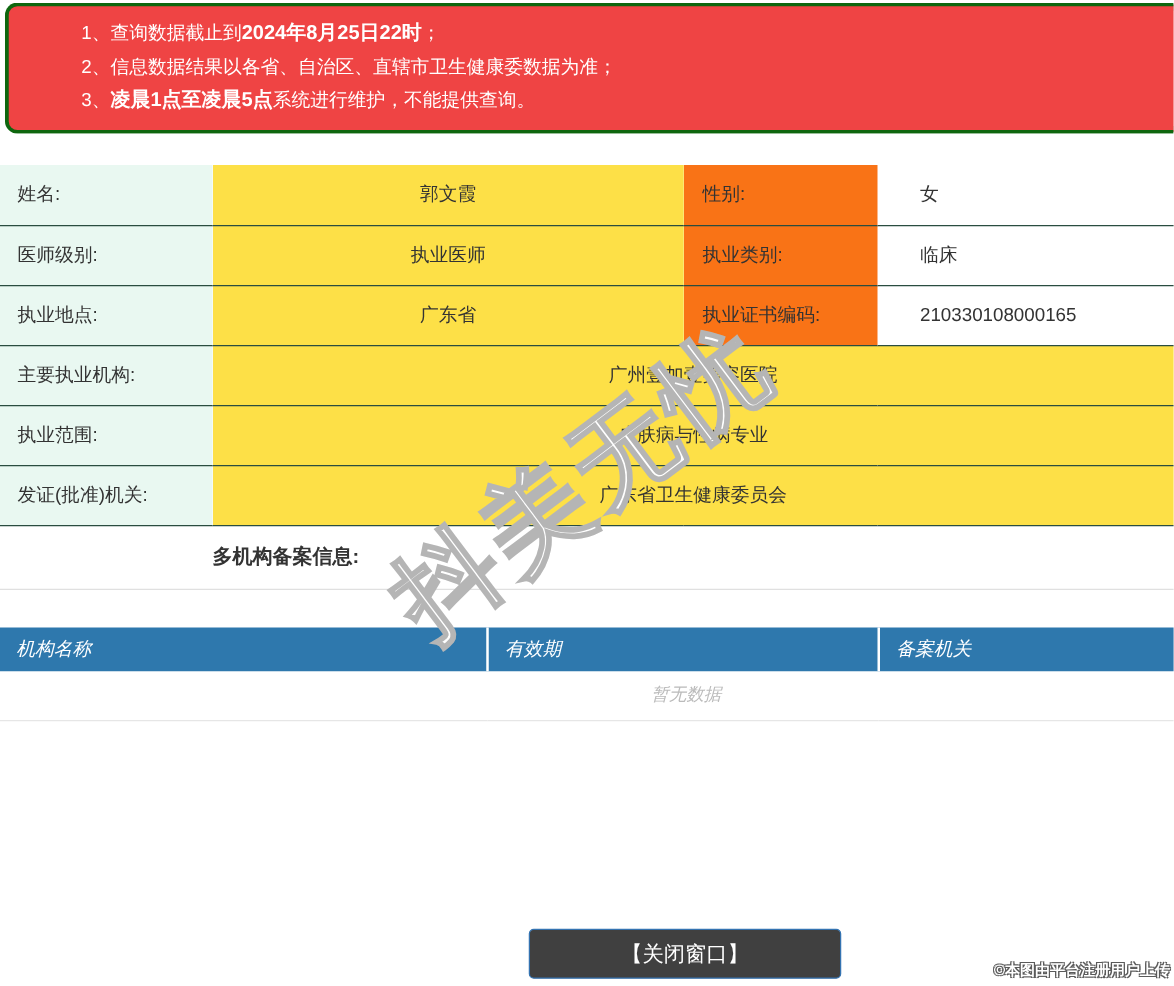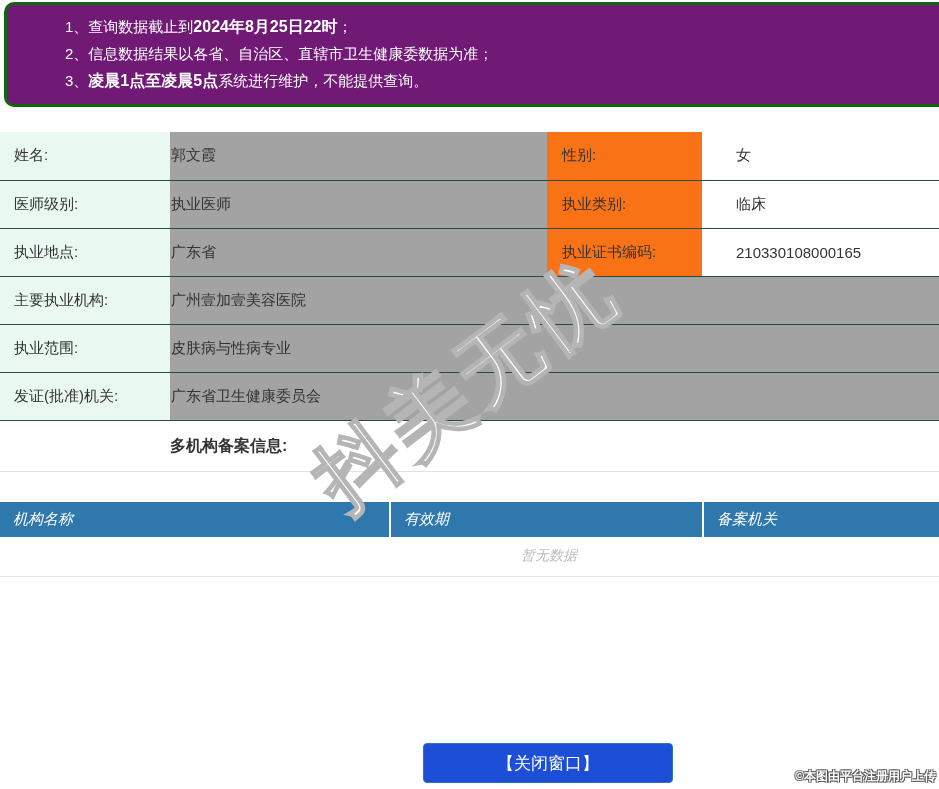--- a/index.html
+++ b/index.html
@@ -7,21 +7,21 @@
     width:939px;height:789px;position:relative;overflow:hidden;
     background:#ffffff;
     font-family:"Liberation Sans","DejaVu Sans",sans-serif;
     color:#333;
   }
   
   .notice{
     margin:2px 0 17px 4px;
     width:935px;
     box-sizing:border-box;
-    background:#701a75;
+    background:#ef4444;
     border:3px solid #0e660e;
     border-right:none;
     border-radius:10px 0 0 10px;
     padding:8px 0 10px 58px;
   }
   .notice .line{
     color:#ffffff;
     font-size:15px;
     line-height:27px;
     white-space:nowrap;
@@ -37,21 +37,21 @@
   .info td{
     height:48px;
     font-size:15px;
     color:#333;
     border-bottom:1px solid #2a4d40;
     box-sizing:border-box;
     vertical-align:middle;
     overflow:hidden;
   }
   .info td.lab1{background:#e9f8f1;padding-left:14px;}
-  .info td.val1{background:#a3a3a3;}
+  .info td.val1{background:#fde047;text-align:center;}
   .info td.lab2{background:#f97316;padding-left:15px;margin-left:12px;}
   .info td.val2{background:#ffffff;padding-left:34px;}
   
   .section-title{
     height:50px;
     line-height:50px;
     padding-left:170px;
     text-align:left;
     font-size:16px;
     font-weight:bold;
@@ -83,21 +83,21 @@
     padding-left:160px;
     color:#bbbbbb;
     font-size:14px;
     border-bottom:1px solid #e6e6e6;
   }
   
   .close-btn{
     position:absolute;
     left:423px;top:743px;
     width:250px;height:40px;
-    background:#1d4ed8;
+    background:#404040;
     border:1px solid #3473b1;
     border-radius:4px;
     color:#ffffff;
     font-size:17px;
     font-family:inherit;
     cursor:pointer;
   }
   
   .watermark{
     position:absolute;

